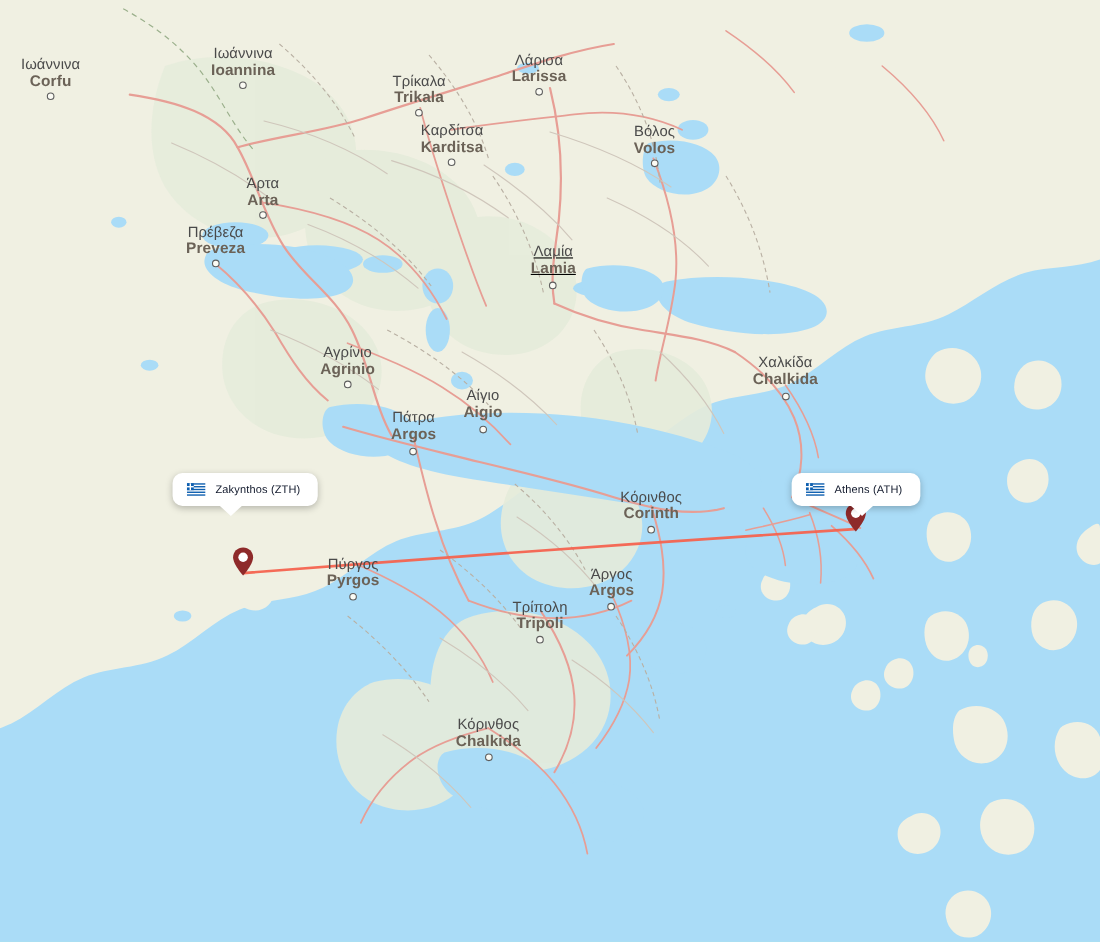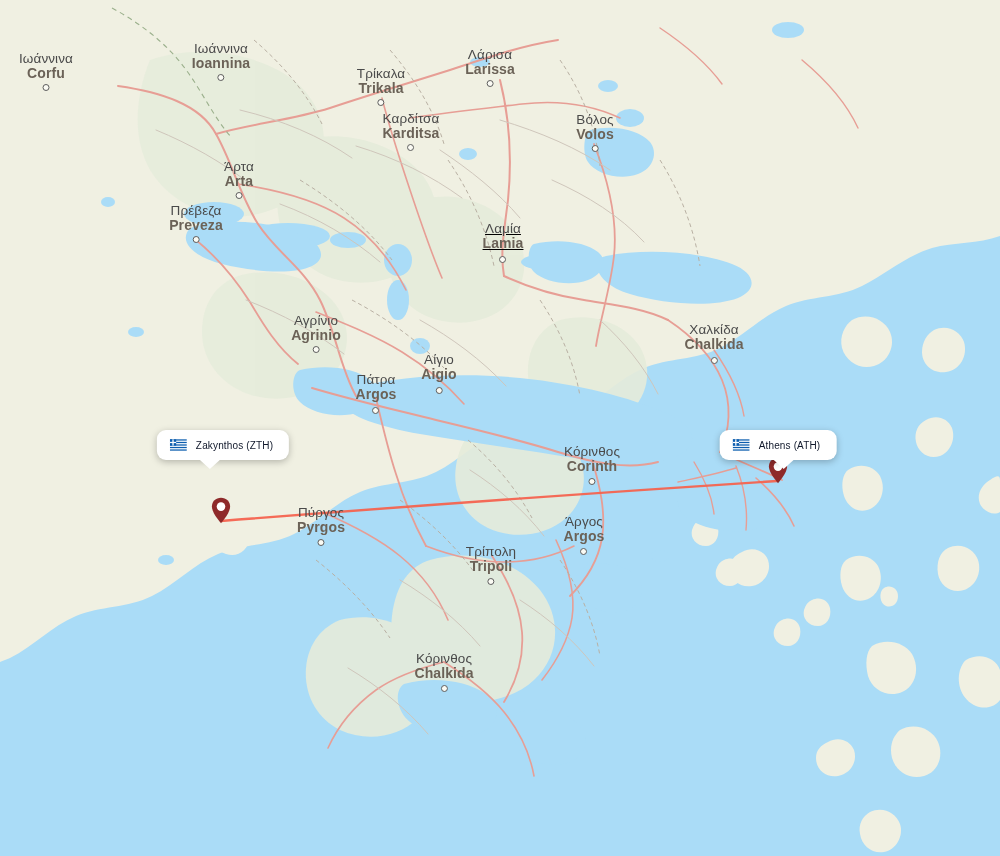--- a/index.html
+++ b/index.html
@@ -3421,21 +3421,21 @@
       <div class="city" style="left: 592px; top: 445px;">
         <span class="gr">Κόρινθος</span>
         <span class="en">Corinth</span>
         <span class="dot" style="top:33px"></span>
       </div>
       <div class="city" style="left: 321px; top: 506px;">
         <span class="gr">Πύργος</span>
         <span class="en">Pyrgos</span>
         <span class="dot" style="top:33px"></span>
       </div>
-      <div class="city" style="left: 556px; top: 515px; margin-left: 28px;">
+      <div class="city" style="left: 556px; top: 515px;">
         <span class="gr">Άργος</span>
         <span class="en">Argos</span>
         <span class="dot" style="top:33px"></span>
       </div>
       <div class="city" style="left: 491px; top: 545px;">
         <span class="gr">Τρίπολη</span>
         <span class="en">Tripoli</span>
         <span class="dot" style="top:33px"></span>
       </div>
       <div class="city" style="left: 444px; top: 652px;">

